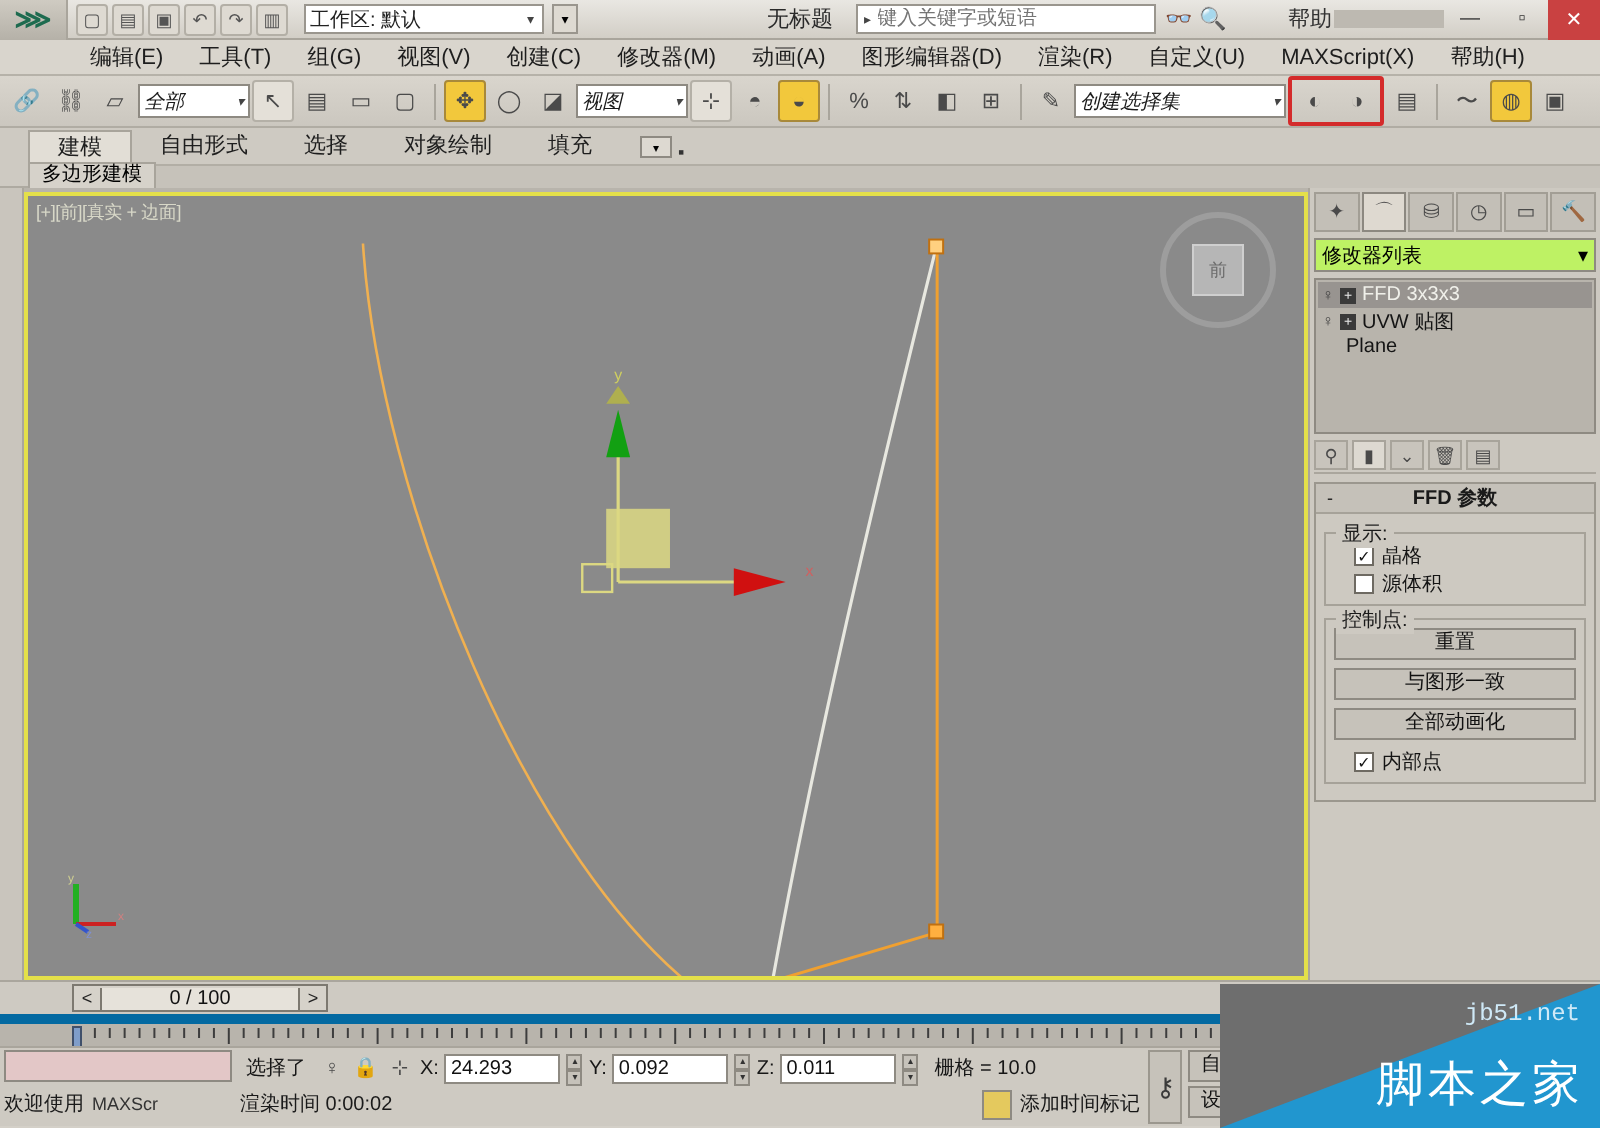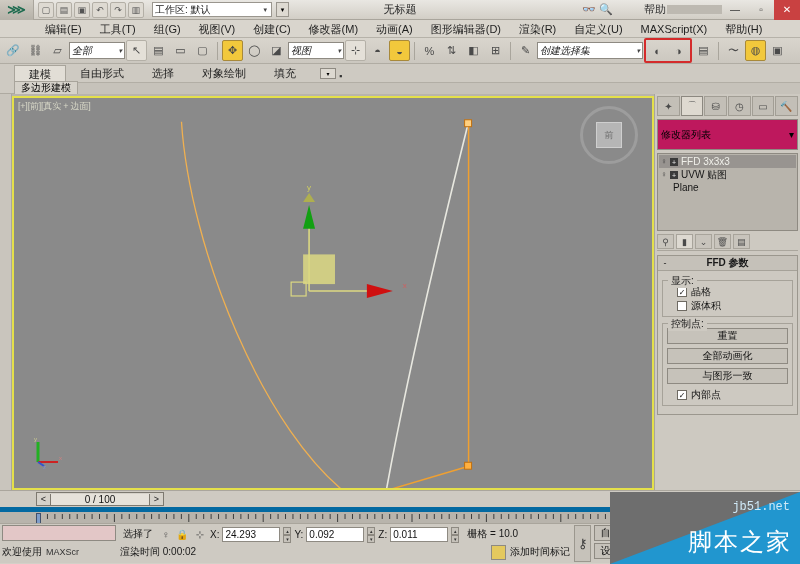--- a/index.html
+++ b/index.html
@@ -163,21 +163,21 @@
     display: flex; align-items: center; justify-content: center; font-size: 10px; color: #4a4a4a;
   }
   .cp-tab.active { background: #ded9d0; border-color: #8c8880; }
   .cp-namerow { display: flex; gap: 2px; margin-bottom: 3px; }
   .cp-name {
     flex: 1; height: 16px; background: #fff; border: 1px solid #8e8a82;
     font-size: 10px; padding: 0 3px; line-height: 15px; color: #111;
   }
   .cp-color { width: 16px; height: 16px; background: #e8c75a; border: 1px solid #8e8a82; }
   .cp-modlist {
-    height: 31px; background: #be185d; border: 1px solid #8e8a82;
+    height: 17px; background: #bef264; border: 1px solid #8e8a82;
     display: flex; align-items: center; padding: 0 3px; font-size: 10px; margin-bottom: 3px;
   }
   .cp-modlist .t { flex: 1; }
   .cp-stack {
     height: 78px; background: #b8b4ac; border: 1px solid #8e8a82;
     margin-bottom: 2px; padding: 1px; overflow: hidden;
   }
   .stack-item {
     display: flex; align-items: center; gap: 3px; height: 13px;
     font-size: 10px; color: #151515; padding: 0 2px;
@@ -345,20 +345,24 @@
     <div class="ws-select">
       <span class="lbl">工作区: 默认</span>
       <span class="ws-arrow">▾</span>
     </div>
     <div class="ws-drop">
       <span>▾</span>
     </div>
   </div>
   <div class="doc-title">无标题</div>
   <div class="tb-right">
+    <div class="searchwrap">
+      <span class="search-caret">▸</span>
+      <input class="search-input" placeholder="键入关键字或短语" style="">
+    </div>
     <span class="tb-icon">👓</span>
     <span class="tb-icon">🔍</span>
     <span class="help-label">帮助</span>
     <span class="help-bar"></span>
     <div class="winbtn min">
         <span>—</span>
       </div>
     <div class="winbtn max">
         <span>▫</span>
       </div>
@@ -618,22 +622,22 @@
           <div class="chkrow">
             <span class="chk"></span>
             <span class="lbl10">源体积</span>
           </div>
         </div>
 
 
         <div class="group">
           <span class="group-title">控制点:</span>
           <div class="pbtn">重置</div>
+          <div class="pbtn">与图形一致</div>
           <div class="pbtn">全部动画化</div>
-          <div class="pbtn">与图形一致</div>
           <div class="chkrow">
             <span class="chk">✓</span>
             <span class="lbl10">内部点</span>
           </div>
         </div>
 
       </div>
     </div>
   </div>
 </div>

